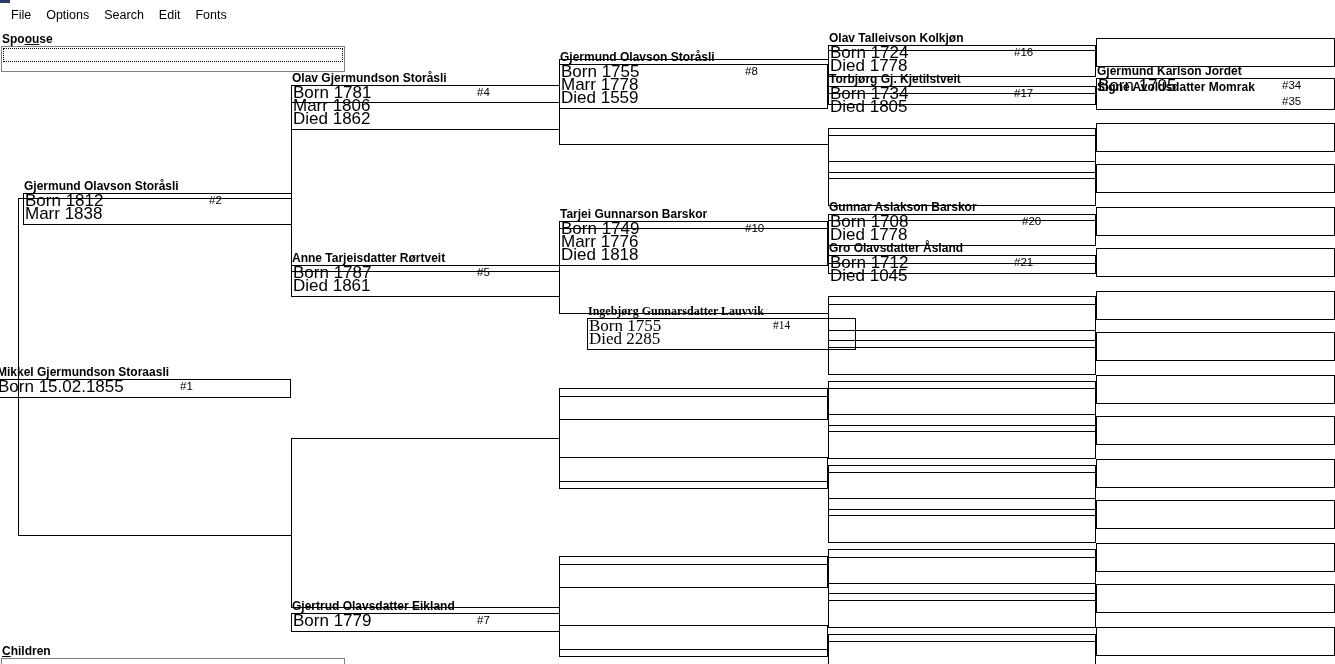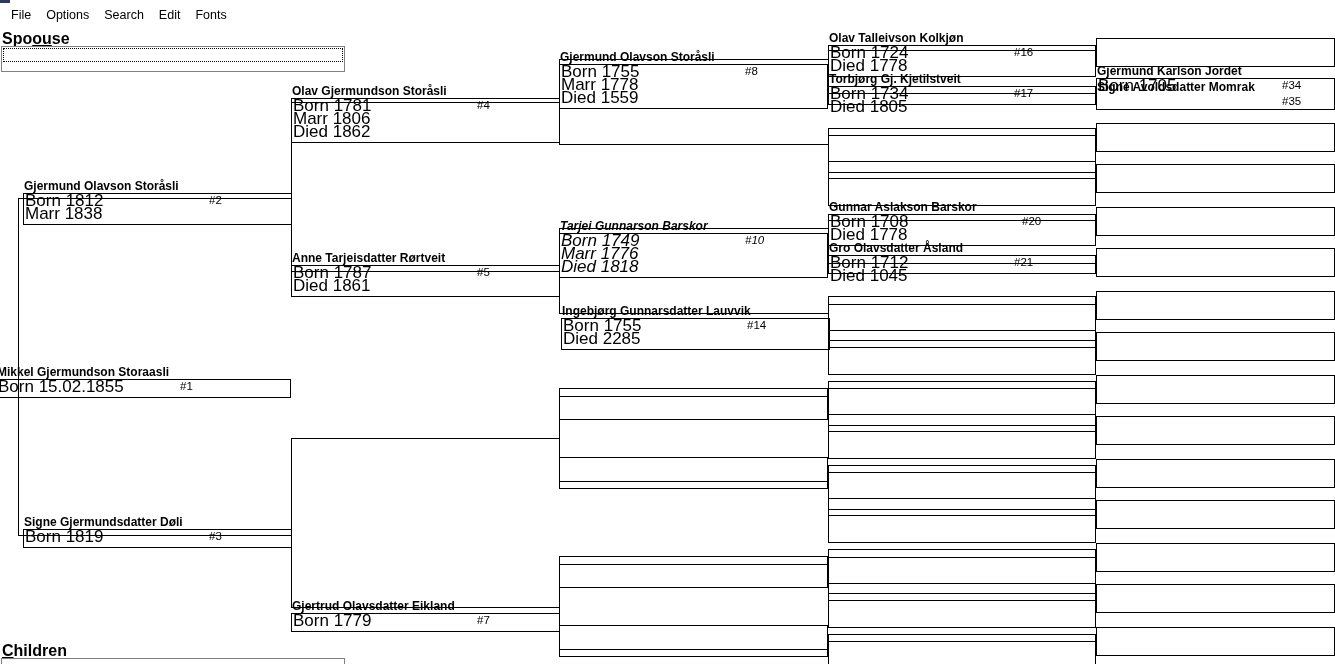--- a/index.html
+++ b/index.html
@@ -41,21 +41,21 @@
     color: #000000;
     padding: 2px 8px 2px 7px;
     line-height: 15px;
     white-space: nowrap;
     cursor: default;
   }
 
   
   .field-label {
     position: absolute;
-    font-size: 16px;
+    font-size: 12px;
     font-weight: bold;
     line-height: 14px;
     white-space: nowrap;
   }
   .field-label .accel {
     text-decoration: underline;
   }
   .field-box {
     position: absolute;
     border: 1px solid #808080;
@@ -222,28 +222,22 @@
   </div>
 
   <div class="person" style="left:23px; top:180px; width:269px; height:45px;">
     <div class="pname">Gjermund Olavson Storåsli</div>
     <div class="pbox" style="width:269px; height:32px;"></div>
     <div class="pdates">Born 1812</div>
     <div class="pdates" style="top:27px;">Marr 1838</div>
     <div class="pnum" style="left:186px; top:14px;">#2</div>
   </div>
 
-  <div class="person" style="left:23px; top:516px; width:269px; height:32px;">
-    <div class="pname">Signe Gjermundsdatter Døli</div>
-    <div class="pbox" style="width:269px; height:19px;"></div>
-    <div class="pdates">Born 1819</div>
-    <div class="pnum" style="left:186px; top:14px;">#3</div>
-  </div>
-
-  <div class="person" style="left:291px; top:85px; width:324px; height:58px;">
+
+  <div class="person" style="left:291px; top:72px; width:324px; height:58px;">
     <div class="pname">Olav Gjermundson Storåsli</div>
     <div class="pbox" style="width:269px; height:45px;"></div>
     <div class="pdates">Born 1781</div>
     <div class="pdates" style="top:27px;">Marr 1806</div>
     <div class="pdates" style="top:40px;">Died 1862</div>
     <div class="pnum" style="left:186px; top:14px;">#4</div>
   </div>
 
   <div class="person" style="left:291px; top:252px; width:269px; height:45px;">
     <div class="pname">Anne Tarjeisdatter Rørtveit</div>
@@ -264,30 +258,30 @@
   <div class="person" style="left:559px; top:51px; width:269px; height:58px;">
     <div class="pname">Gjermund Olavson Storåsli</div>
     <div class="pbox" style="width:269px; height:45px;"></div>
     <div class="pdates">Born 1755</div>
     <div class="pdates" style="top:27px;">Marr 1778</div>
     <div class="pdates" style="top:40px;">Died 1559</div>
     <div class="pnum" style="left:186px; top:14px;">#8</div>
   </div>
 
 
-  <div class="person" style="left:559px; top:220px; width:320px; height:58px;font-style:italic;">
+  <div class="person" style="left:559px; top:208px; width:320px; height:58px;">
     <div class="pname">Tarjei Gunnarson Barskor</div>
     <div class="pbox" style="width:269px; height:45px;"></div>
     <div class="pdates">Born 1749</div>
     <div class="pdates" style="top:27px;">Marr 1776</div>
     <div class="pdates" style="top:40px;">Died 1818</div>
     <div class="pnum" style="left:186px; top:14px;">#10</div>
   </div>
 
-  <div class="person" style="left:561px; top:305px; width:222px; height:45px;">
+  <div class="person" style="left:587px; top:305px; width:222px; height:45px;font-family:Liberation Serif, serif;">
     <div class="pname">Ingebjørg Gunnarsdatter Lauvvik</div>
     <div class="pbox" style="width:269px; height:32px;"></div>
     <div class="pdates">Born 1755</div>
     <div class="pdates" style="top:27px;">Died 2285</div>
     <div class="pnum" style="left:186px; top:14px;">#14</div>
   </div>
 
   <div class="empty-box" style="left:559px; top:388px; width:269px; height:32px;"></div>
   <div class="empty-box" style="left:559px; top:457px; width:269px; height:32px;"></div>
   <div class="empty-box" style="left:559px; top:556px; width:269px; height:32px;"></div>

